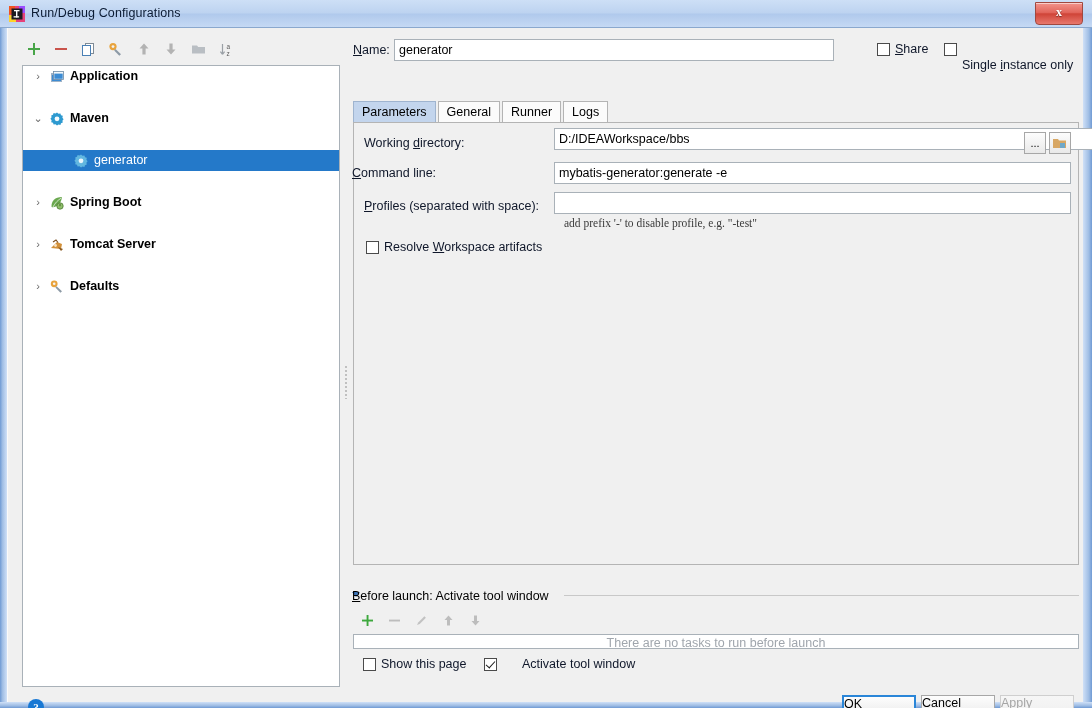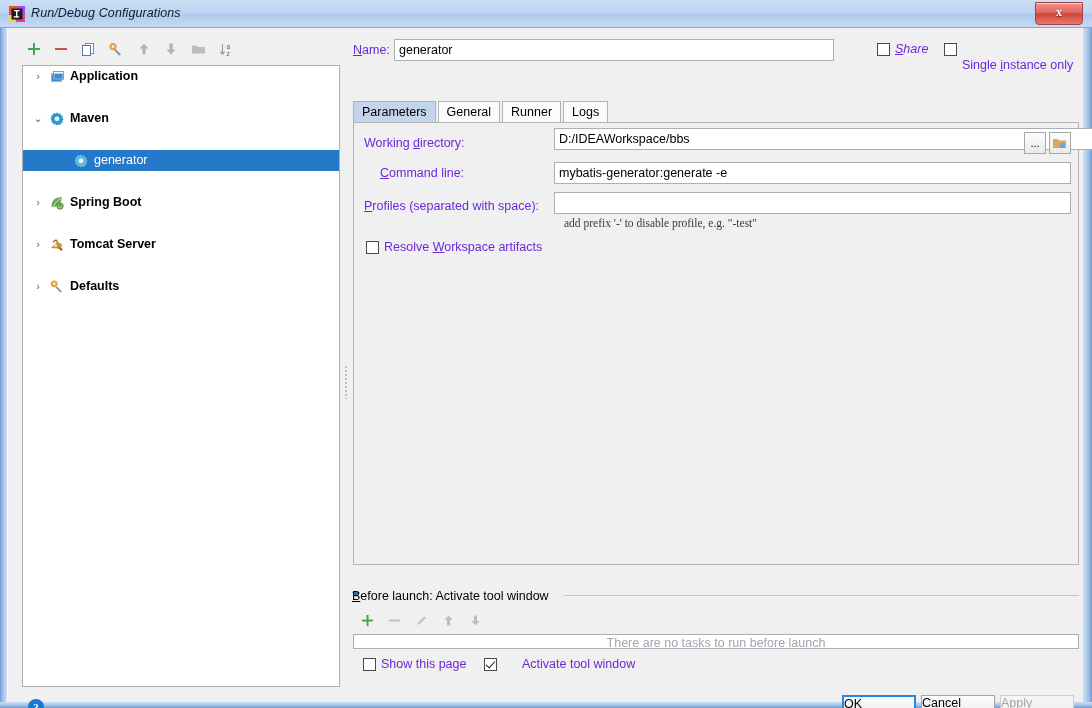--- a/index.html
+++ b/index.html
@@ -30,21 +30,21 @@
     position: absolute; left: 0; top: 0; width: 1092px; height: 28px;
     background: linear-gradient(#cddff6 0%, #bdd3f0 48%, #b0c9ec 52%, #c5d9f4 100%);
     border-bottom: 1px solid #8aa8ce;
     box-sizing: border-box;
   }
   .title-ico {
     position: absolute; left: 9px; top: 6px; width: 16px; height: 16px;
   }
   .title-text {
     position: absolute; left: 31px; top: 6px;
-    font-size: 12.5px; color: #0b1b33; letter-spacing: .1px; font-style: italic;
+    font-size: 12.5px; color: #0b1b33; letter-spacing: .1px;
   }
   .btn-close {
     position: absolute; right: 9px; top: 2px; width: 46px; height: 21px;
     border: 1px solid #a0483f;
     border-radius: 0 0 4px 4px;
     background: linear-gradient(#f2948c 0%, #e2665c 45%, #cf4438 52%, #e8786d 100%);
     box-shadow: inset 0 1px 0 rgba(255,255,255,.55);
     cursor: pointer;
   }
   .btn-close .x {
@@ -103,21 +103,21 @@
   .splitter {
     position: absolute; left: 334px; top: 37px; width: 8px; height: 622px;
   }
   .splitter .dots {
     position: absolute; left: 2px; top: 300px; width: 4px; height: 34px;
     background-image: radial-gradient(#b8b8b8 40%, transparent 41%);
     background-size: 4px 4px; opacity:.85;
   }
 
   
-  .lbl-r { position: absolute; font-size: 12.5px; color: #6d28d9; white-space: nowrap; }
+  .lbl-r { position: absolute; font-size: 12.5px; color: #0f172a; white-space: nowrap; }
   u.m { text-decoration: underline; }
 
   .tf {
     position: absolute; box-sizing: border-box;
     background: #fff; border: 1px solid #a9b1b8;
     height: 22px; line-height: 20px;
     padding: 0 4px; font-size: 12.5px;
     font-family: "Liberation Sans", sans-serif; color: #000;
   }
 
@@ -348,21 +348,21 @@
     <div class="splitter">
       <div class="dots"></div>
     </div>
 
     <div class="lbl-r" style="left:345px; top:15px;">
       <u class="m">N</u><span>ame:</span>
     </div>
     <input class="tf" style="left: 386px; top: 11px; width: 440px;" value="generator">
 
     <div class="cbx" style="left:869px; top:15px;"></div>
-    <div class="lbl-r" style="left:887px; top:14px;font-style:italic;">
+    <div class="lbl-r" style="left:887px; top:14px;">
       <u class="m">S</u><span>hare</span>
     </div>
 
     <div class="cbx" style="left:936px; top:15px;"></div>
     <div class="lbl-r" style="left:954px; top:30px;">
       <span>Single </span><u class="m">i</u><span>nstance only</span>
     </div>
 
     <div class="tabs">
       <div class="tab active"><span>Parameters</span></div>
@@ -380,21 +380,21 @@
     <div class="dbtn" style="left:1016px; top:104px; width:22px; height:22px; padding:0; text-align:center; line-height:20px; font-size:11px;">
       <span>...</span>
     </div>
     <div class="dbtn" style="left:1041px; top:104px; width:22px; height:22px; padding:0;">
       <svg width="16" height="14" viewBox="0 0 16 14" style="margin:3px auto; display:block;">
         <path d="M1 3 L6 3 L7 4.5 L14 4.5 L14 12 L1 12 Z" fill="#d8a764"></path>
         <rect x="8" y="7" width="5" height="5" fill="#6fa8c9"></rect>
       </svg>
     </div>
 
-    <div class="lbl-r" style="left:372px; top:138px;">
+    <div class="lbl-r" style="left:344px; top:138px;">
       <u class="m">C</u><span>ommand line:</span>
     </div>
     <input class="tf" style="left: 546px; top: 134px; width: 517px;" value="mybatis-generator:generate -e">
 
     <div class="lbl-r" style="left:356px; top:171px;">
       <u class="m">P</u><span>rofiles (separated with space):</span>
     </div>
     <input class="tf" style="left: 546px; top: 164px; width: 517px;" value="">
 
     <div class="hint" style="left:556px; top:189px;">add prefix '-' to disable profile, e.g. "-test"</div>

